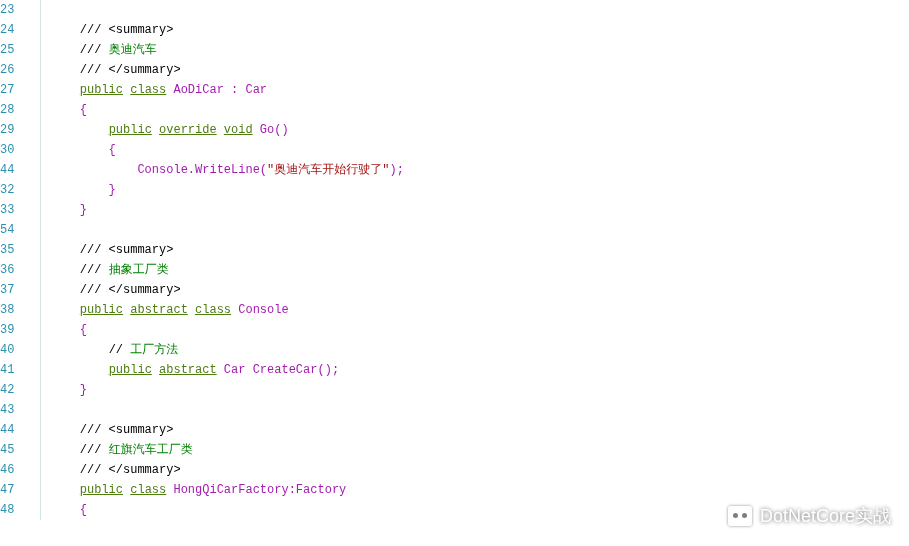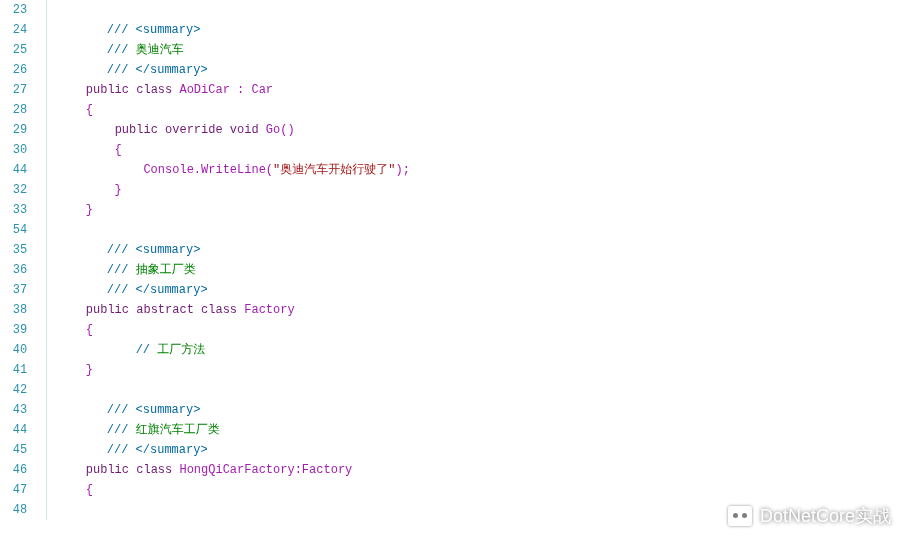--- a/index.html
+++ b/index.html
@@ -9,42 +9,41 @@
     font-size: 12px;
     background: #fff;
     color: #000;
     width: 909px;
   }
   .editor {
     display: flex;
   }
   .gutter {
     width: 40px;
-    text-align: center;
+    text-align: left;
     color: #2b91af;
-    padding-right: 6px;
     background: #fff;
     border-right: 1px solid #d0e8e0;
     user-select: none;
   }
   .gutter div {
     height: 20px;
     line-height: 20px;
   }
   .code {
     padding-left: 10px;
     flex: 1;
   }
   .code div.line {
     height: 20px;
     line-height: 20px;
     white-space: pre;
   }
-  .kw { color: #701a75; }
-  .cm { color: #0369a1; margin-left: 21px; }
+  .kw { color: #4d7c0f; text-decoration: underline; }
+  .cm { color: #000000; }
   .grn { color: #008000; font-family: Liberation Mono, monospace; }
   .str { color: #a31515; }
   .txt { color: #a21caf; }
   .watermark {
     position: fixed;
     right: 18px;
     bottom: 18px;
     display: flex;
     align-items: center;
     gap: 8px;
@@ -113,23 +112,24 @@
       <div class="line"><span>    </span><span class="txt">{</span></div>
       <div class="line"><span>    </span><span class="txt">    </span><span class="kw">public</span><span class="txt"> </span><span class="kw">override</span><span class="txt"> </span><span class="kw">void</span><span class="txt"> Go()</span></div>
       <div class="line"><span>    </span><span class="txt">    {</span></div>
       <div class="line"><span>    </span><span class="txt">        Console.WriteLine(</span><span class="str">"奥迪汽车开始行驶了"</span><span class="txt">);</span></div>
       <div class="line"><span>    </span><span class="txt">    }</span></div>
       <div class="line"><span>    </span><span class="txt">}</span></div>
       <div class="line"></div>
       <div class="line"><span>    </span><span class="cm">/// &lt;summary&gt;</span></div>
       <div class="line"><span>    </span><span class="cm">/// </span><span class="grn">抽象工厂类</span></div>
       <div class="line"><span>    </span><span class="cm">/// &lt;/summary&gt;</span></div>
-      <div class="line"><span>    </span><span class="kw">public</span><span class="txt"> </span><span class="kw">abstract</span><span class="txt"> </span><span class="kw">class</span><span class="txt"> Factory</span></div>
+      <div class="line"><span>    </span><span class="kw">public</span><span class="txt"> </span><span class="kw">abstract</span><span class="txt"> </span><span class="kw">class</span><span class="txt"> Console</span></div>
       <div class="line"><span>    </span><span class="txt">{</span></div>
       <div class="line"><span>    </span><span class="txt">    </span><span class="cm">// </span><span class="grn">工厂方法</span></div>
+      <div class="line"><span>    </span><span class="txt">    </span><span class="kw">public</span><span class="txt"> </span><span class="kw">abstract</span><span class="txt"> Car CreateCar();</span></div>
       <div class="line"><span>    </span><span class="txt">}</span></div>
       <div class="line"></div>
       <div class="line"><span>    </span><span class="cm">/// &lt;summary&gt;</span></div>
       <div class="line"><span>    </span><span class="cm">/// </span><span class="grn">红旗汽车工厂类</span></div>
       <div class="line"><span>    </span><span class="cm">/// &lt;/summary&gt;</span></div>
       <div class="line"><span>    </span><span class="kw">public</span><span class="txt"> </span><span class="kw">class</span><span class="txt"> HongQiCarFactory:Factory</span></div>
       <div class="line"><span>    </span><span class="txt">{</span></div>
     </div>
 </div>
 

